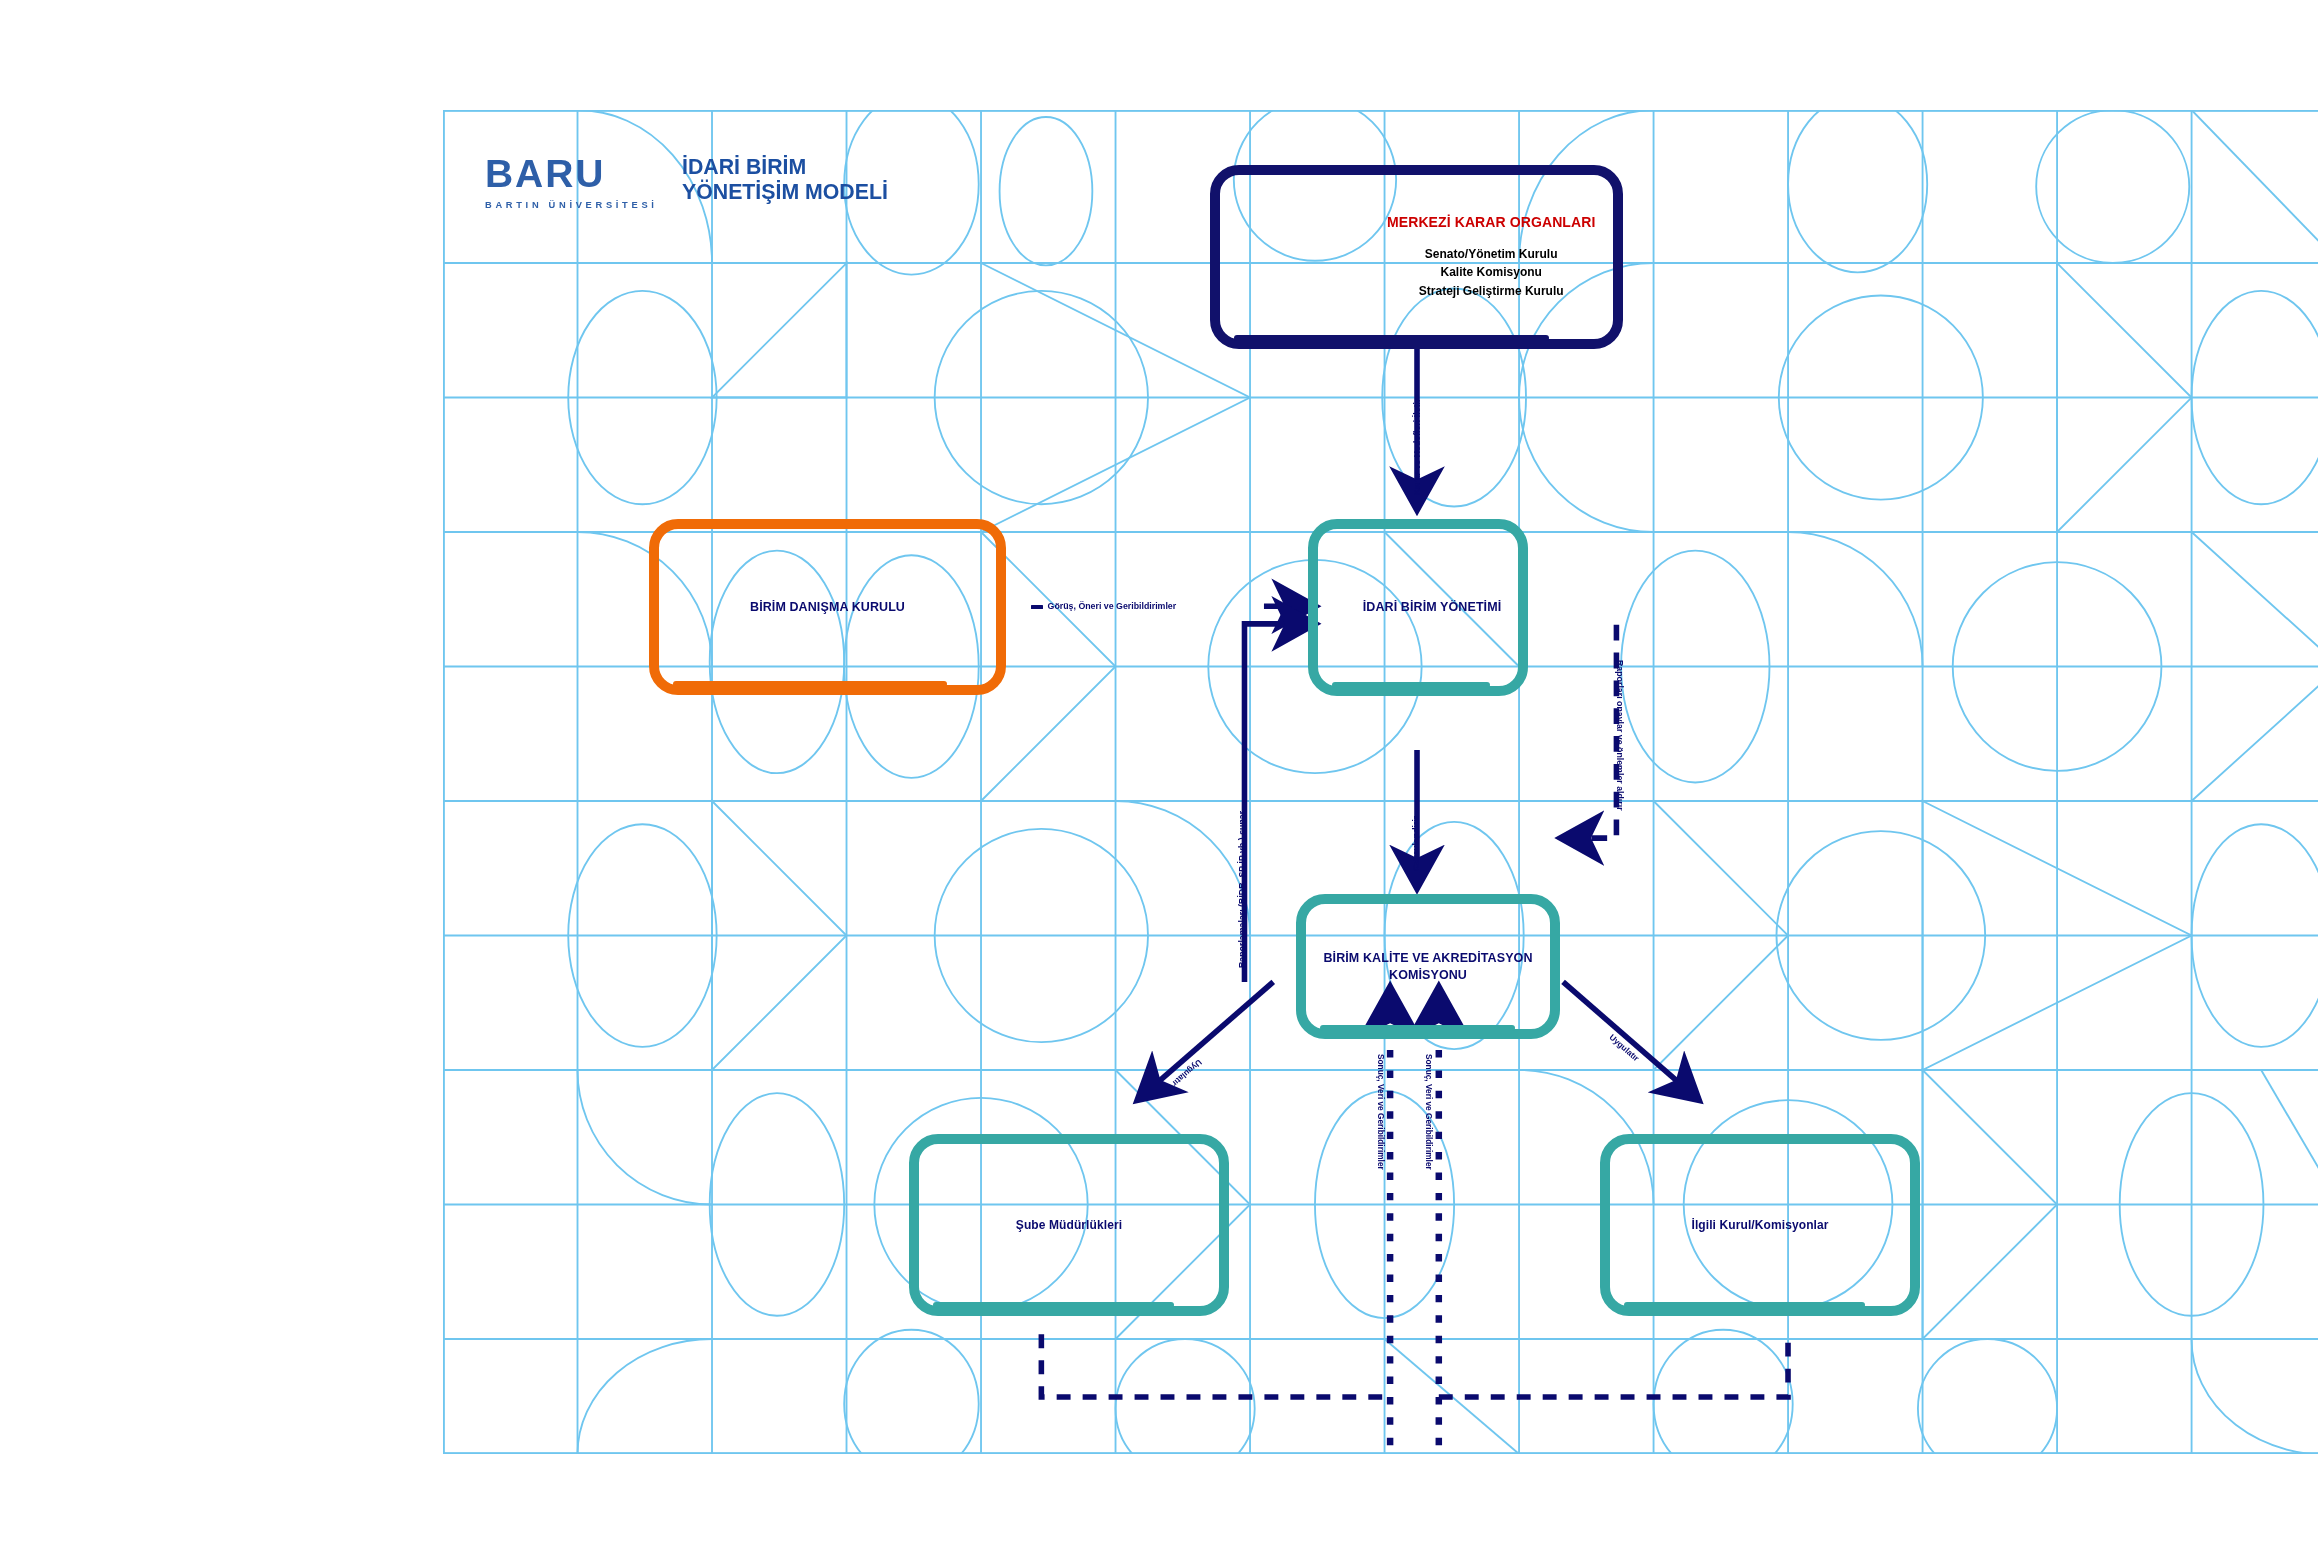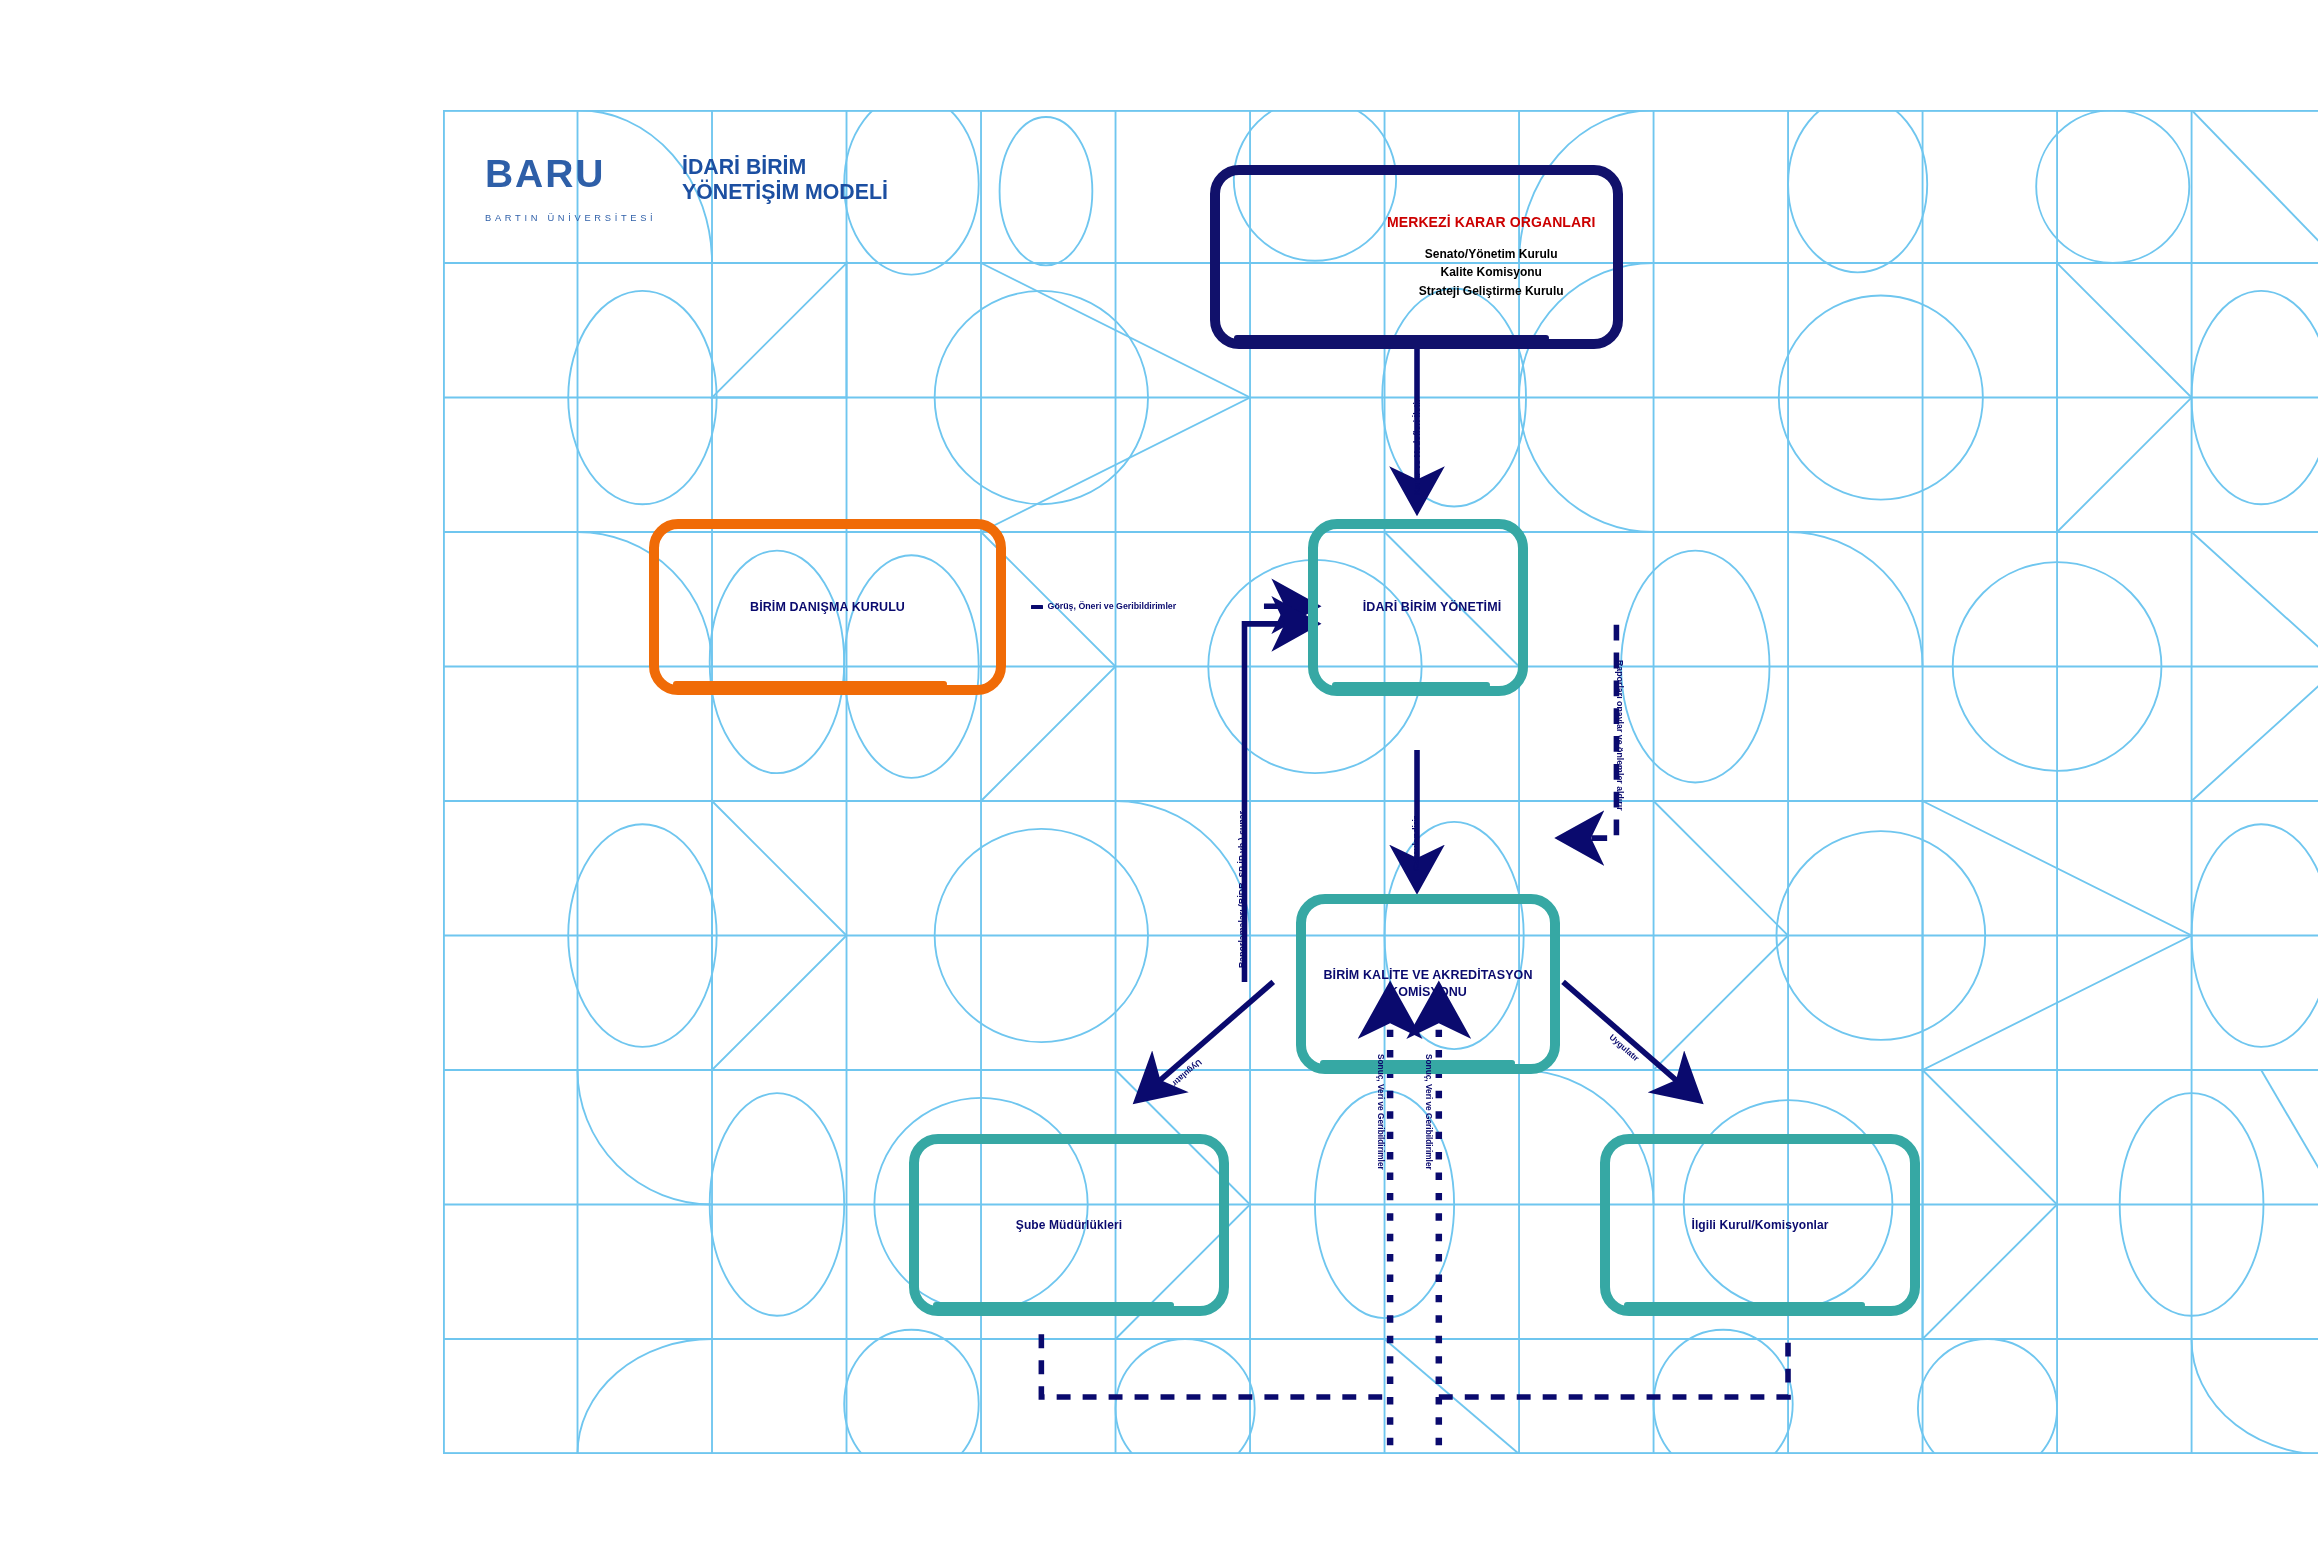--- a/index.html
+++ b/index.html
@@ -9,21 +9,21 @@
   
   #slide{
     position:absolute;left:443px;top:110px;width:1897px;height:1344px;
     background:#ffffff;overflow:hidden;
   }
   #bg{position:absolute;left:0;top:0;width:1897px;height:1344px;}
 
   
   #logo-block{position:absolute;left:42px;top:44px;width:185px;height:65px;}
   #logo-word{font-weight:700;font-size:39px;letter-spacing:1.9px;color:#2e5fa8;line-height:1;font-family:"Liberation Sans",sans-serif;}
-  #logo-sub{font-size:9.3px;letter-spacing:3.7px;color:#2e5fa8;font-weight:400;margin-top:20px;}
+  #logo-sub{font-size:9.3px;letter-spacing:3.7px;color:#2e5fa8;font-weight:700;margin-top:7px;}
   #title-block{position:absolute;left:239px;top:45px;width:417px;}
   .title-line{font-size:21.3px;font-weight:700;color:#1c4fa1;line-height:1.16;letter-spacing:0px;}
 
   
   .node{position:absolute;box-sizing:border-box;border-radius:29px;
         display:flex;align-items:center;justify-content:center;text-align:center;}
   .node .inner{padding:0 17.6px;}
   .node-title{font-weight:700;color:#cc0000;font-size:14px;letter-spacing:0.1px;line-height:1.2;}
   .node-sub{font-weight:700;color:#000000;font-size:12px;line-height:1.55;margin-top:14px;}
   .node-label{font-weight:700;color:#0a0a6e;font-size:12.5px;line-height:1.35;letter-spacing:0.1px;}
@@ -203,21 +203,21 @@
     <div class="node" style="left:206px;top:409px;width:357px;height:176px;border:10.2px solid #f06b07;text-align:center;">
       <div class="nbar" style="background:#f06b07;width:274px;"></div>
       <div class="node-label">BİRİM DANIŞMA KURULU</div>
     </div>
 
     <div class="node" style="left:865px;top:409px;width:220px;height:177px;border:10.2px solid #36a8a4;padding-left:28px;">
       <div class="nbar" style="background:#36a8a4;width:158px;"></div>
       <div class="node-label">İDARİ BİRİM YÖNETİMİ</div>
     </div>
 
-    <div class="node" style="left:853px;top:784px;width:264px;height:180px;border:10.2px solid #36a8a4;">
+    <div class="node" style="left:853px;top:784px;width:264px;height:145px;border:10.2px solid #36a8a4;">
       <div class="nbar" style="background:#36a8a4;width:195px;"></div>
       <div class="node-label">BİRİM KALİTE VE AKREDİTASYON KOMİSYONU</div>
     </div>
 
     <div class="node" style="left:466px;top:1024px;width:320px;height:182px;border:10.2px solid #36a8a4;">
       <div class="nbar" style="background:#36a8a4;width:241px;"></div>
       <div class="node-label reg">Şube Müdürlükleri</div>
     </div>
 
     <div class="node" style="left:1157px;top:1024px;width:320px;height:182px;border:10.2px solid #36a8a4;">

